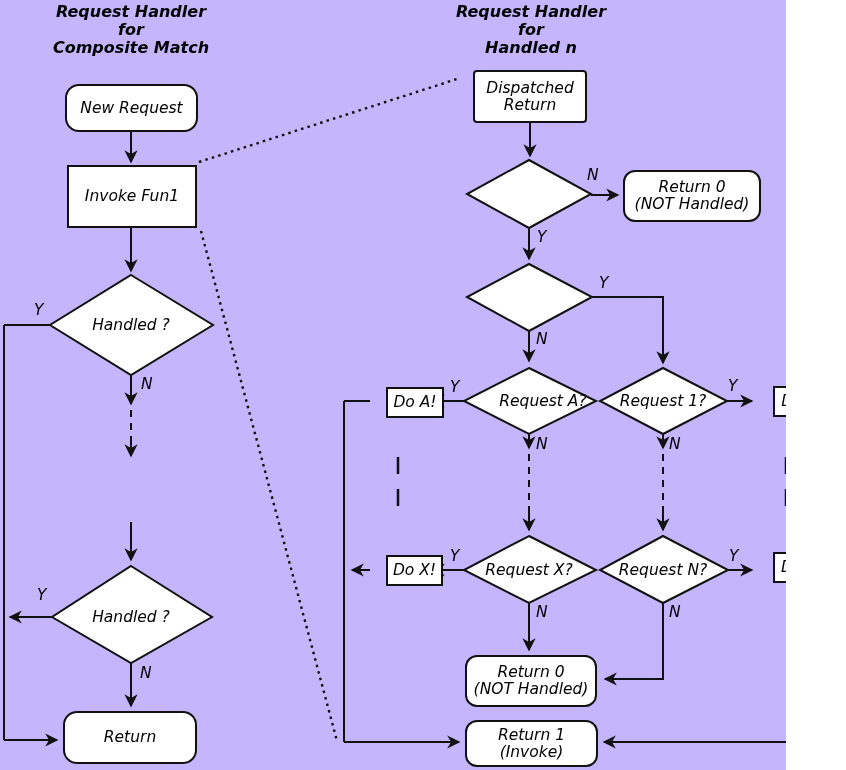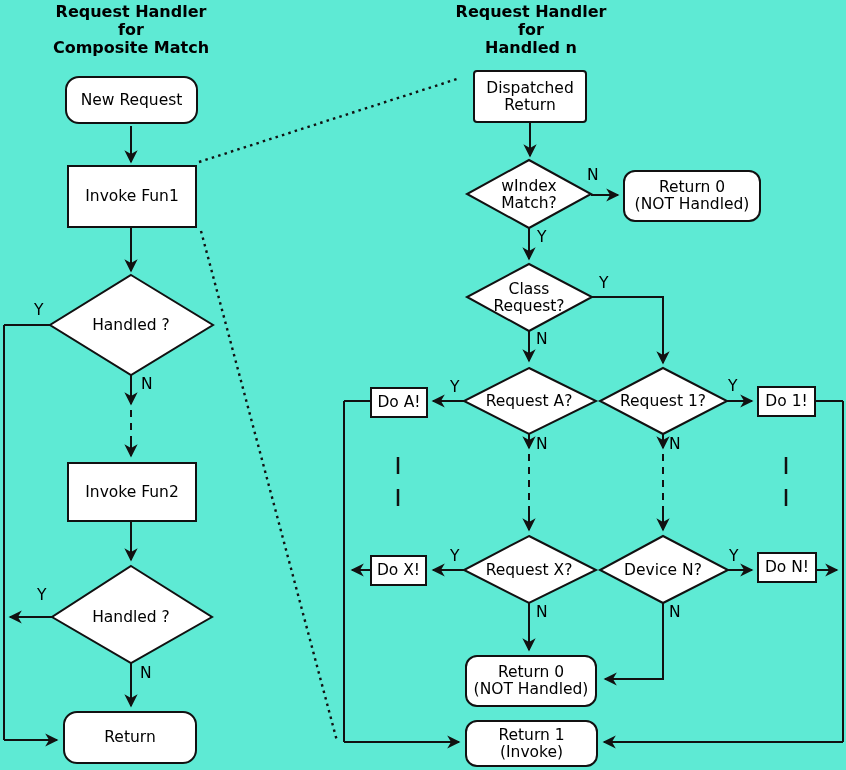--- a/index.html
+++ b/index.html
@@ -1,30 +1,31 @@
 <!DOCTYPE html>
 <html><head>
 <meta charset="utf-8">
 <style>
   html,body{margin:0;padding:0;background:#ffffff;}
   .stage{
-    position:relative;width:846px;height:770px;background:#5eead4;
+    position:relative;width:786px;height:770px;background:#c4b5fd;
     font-family:"DejaVu Sans","Liberation Sans",sans-serif;color:#000;
     overflow:hidden;
+    font-style:italic;
   }
   svg.wires{position:absolute;left:0;top:0;}
   .title{position:absolute;text-align:center;font-size:16px;line-height:18px;font-weight:600;}
   .node{
     position:absolute;box-sizing:border-box;background:#ffffff;
     display:flex;flex-direction:column;align-items:center;justify-content:center;
     text-align:center;font-size:15.5px;line-height:17px;
   }
   .terminator{border:2.5px solid #111;border-radius:14px;}
   .process{border:2px solid #111;}
-  .process-thick{border:2.5px solid #111;}
+  .process-thick{border:2.5px solid #111;margin-left:16px;}
   .dtext{
     position:absolute;display:flex;flex-direction:column;align-items:center;justify-content:center;
     text-align:center;font-size:15.5px;line-height:16.5px;pointer-events:none;
   }
   .branch{position:absolute;font-size:15.5px;line-height:15px;}
 </style>
 </head>
 <body>
 
 <div class="stage">
@@ -103,77 +104,66 @@
     <div>Request Handler</div>
     <div>for</div>
     <div>Composite Match</div>
   </div>
   <div class="title" style="left:416px;top:3px;width:230px">
     <div>Request Handler</div>
     <div>for</div>
     <div>Handled n</div>
   </div>
 
-  <div class="node terminator" style="left:65px;top:76px;width:133px;height:48px">
+  <div class="node terminator" style="left:65px;top:84px;width:133px;height:48px">
     <div>New Request</div>
   </div>
   <div class="node process" style="left:67px;top:165px;width:130px;height:63px">
     <div>Invoke Fun1</div>
   </div>
   <div class="dtext" style="left:61px;top:317px;width:140px;height:16px">
     <div>Handled ?</div>
-  </div>
-  <div class="node process" style="left:67px;top:462px;width:130px;height:60px">
-    <div>Invoke Fun2</div>
   </div>
   <div class="dtext" style="left:61px;top:609px;width:140px;height:16px">
     <div>Handled ?</div>
   </div>
   <div class="node terminator" style="left:63px;top:711px;width:134px;height:53px">
     <div>Return</div>
   </div>
 
   <span class="branch" style="left:34px;top:303px">Y</span>
   <span class="branch" style="left:141px;top:377px">N</span>
   <span class="branch" style="left:37px;top:588px">Y</span>
   <span class="branch" style="left:140px;top:666px">N</span>
 
   <div class="node terminator" style="left:473px;top:70px;width:114px;height:53px;border-radius:4px">
     <div>Dispatched</div>
     <div>Return</div>
   </div>
-  <div class="dtext" style="left:469px;top:170px;width:120px;height:49px">
-    <div>wIndex</div>
-    <div>Match?</div>
-  </div>
   <div class="node terminator" style="left:623px;top:170px;width:138px;height:52px;border-radius:12px">
     <div>Return 0</div>
     <div>(NOT Handled)</div>
   </div>
-  <div class="dtext" style="left:469px;top:273px;width:120px;height:49px">
-    <div>Class</div>
-    <div>Request?</div>
-  </div>
-  <div class="dtext" style="left:459px;top:393px;width:140px;height:16px">
+  <div class="dtext" style="left:473px;top:393px;width:140px;height:16px">
     <div>Request A?</div>
   </div>
   <div class="dtext" style="left:593px;top:393px;width:140px;height:16px">
     <div>Request 1?</div>
   </div>
   <div class="node process-thick" style="left:370px;top:387px;width:58px;height:31px">
     <div>Do A!</div>
   </div>
   <div class="node process-thick" style="left:757px;top:386px;width:59px;height:31px">
     <div>Do 1!</div>
   </div>
   <div class="dtext" style="left:459px;top:562px;width:140px;height:16px">
     <div>Request X?</div>
   </div>
   <div class="dtext" style="left:593px;top:562px;width:140px;height:16px">
-    <div>Device N?</div>
+    <div>Request N?</div>
   </div>
   <div class="node process-thick" style="left:370px;top:555px;width:57px;height:31px">
     <div>Do X!</div>
   </div>
   <div class="node process-thick" style="left:757px;top:552px;width:60px;height:31px">
     <div>Do N!</div>
   </div>
   <div class="node terminator" style="left:465px;top:655px;width:132px;height:52px;border-radius:12px">
     <div>Return 0</div>
     <div>(NOT Handled)</div>

